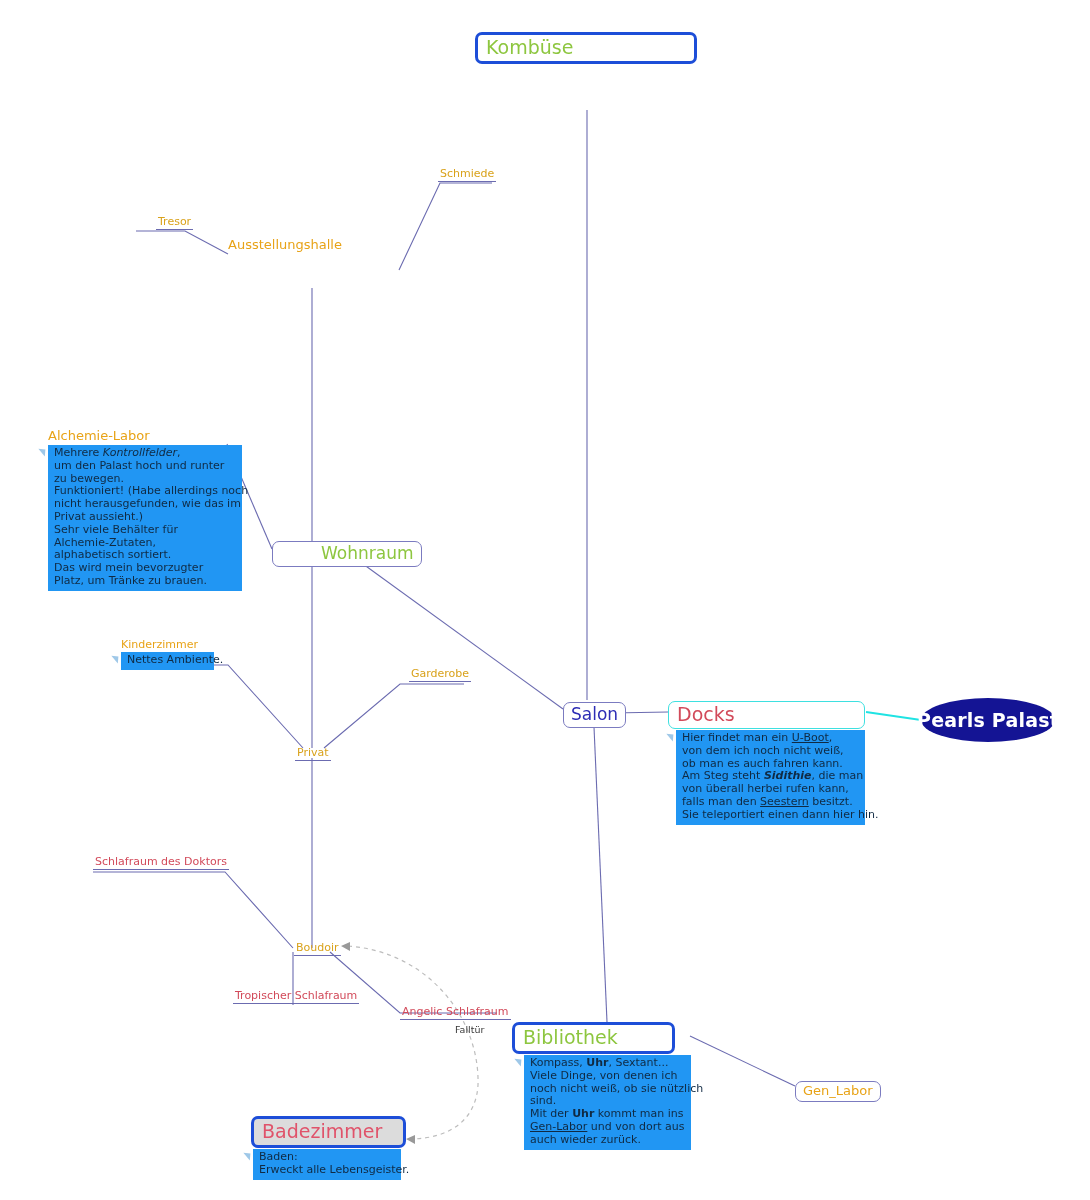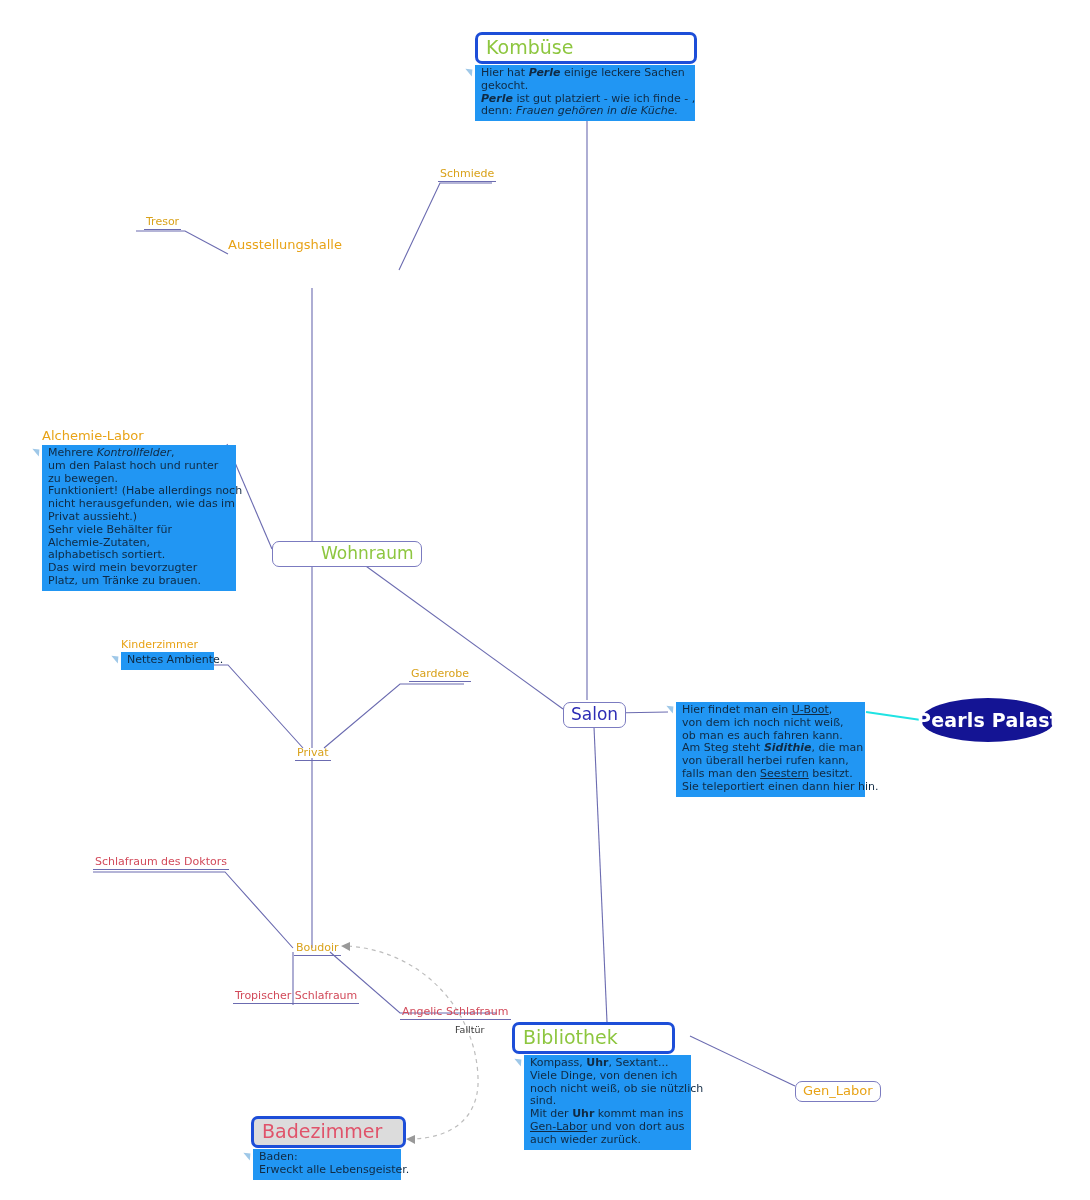--- a/index.html
+++ b/index.html
@@ -164,38 +164,31 @@
       <path d="M 348,946 C 430,952 480,1020 478,1085 C 476,1120 450,1138 412,1139"></path>
     </g>
     <g fill="#999999" stroke="none">
       <polygon points="341,946 350,942 350,951"></polygon>
       <polygon points="406,1139 415,1135 415,1144"></polygon>
     </g>
   </svg>
 
   <div class="node" style="left:475px; top:32px;">
     <div class="titlebox green" style="width:222px;">Kombüse</div>
-    <div class="note" style="position:relative; width:220px; margin-top:1px;">
-      <span class="notemark"></span>
-      <div>Hier hat <b><i>Perle</i></b> einige leckere Sachen</div>
-      <div>gekocht.</div>
-      <div><b><i>Perle</i></b> ist gut platziert - wie ich finde - ,</div>
-      <div>denn: <i>Frauen gehören in die Küche.</i></div>
-    </div>
   </div>
 
   <div class="node leaf gold" style="left:438px; top:167px;">Schmiede</div>
 
-  <div class="node leaf gold" style="left:144px; top:215px;">Tresor</div>
+  <div class="node leaf gold" style="left:156px; top:215px;">Tresor</div>
 
   <div class="node" style="left:228px; top:237px;">
     <div class="headlabel">Ausstellungshalle</div>
   </div>
 
-  <div class="node" style="left:42px; top:428px;">
+  <div class="node" style="left:48px; top:428px;">
     <div class="headlabel">Alchemie-Labor</div>
     <div class="note" style="position:relative; width:194px; margin-top:1px;">
       <span class="notemark"></span>
       <div>Mehrere <i>Kontrollfelder</i>,</div>
       <div>um den Palast hoch und runter</div>
       <div>zu bewegen.</div>
       <div>Funktioniert! (Habe allerdings noch</div>
       <div>nicht herausgefunden, wie das im</div>
       <div>Privat aussieht.)</div>
       <div>Sehr viele Behälter für</div>
@@ -216,20 +209,21 @@
     </div>
   </div>
 
   <div class="node leaf gold" style="left:409px; top:667px;">Garderobe</div>
 
   <div class="node leaf gold" style="left:295px; top:746px;">Privat</div>
 
   <div class="node boxed salon" style="left:563px; top:702px;">Salon</div>
 
   <div class="node" style="left:668px; top:701px;">
+    <div class="titlebox cyanbd" style="width:197px;">Docks</div>
     <div class="note" style="position:relative; width:189px; margin-top:1px; margin-left:8px;">
       <span class="notemark"></span>
       <div>Hier findet man ein <u>U-Boot</u>,</div>
       <div>von dem ich noch nicht weiß,</div>
       <div>ob man es auch fahren kann.</div>
       <div>Am Steg steht <b><i>Sidithie</i></b>, die man</div>
       <div>von überall herbei rufen kann,</div>
       <div>falls man den <u>Seestern</u> besitzt.</div>
       <div>Sie teleportiert einen dann hier hin.</div>
     </div>

